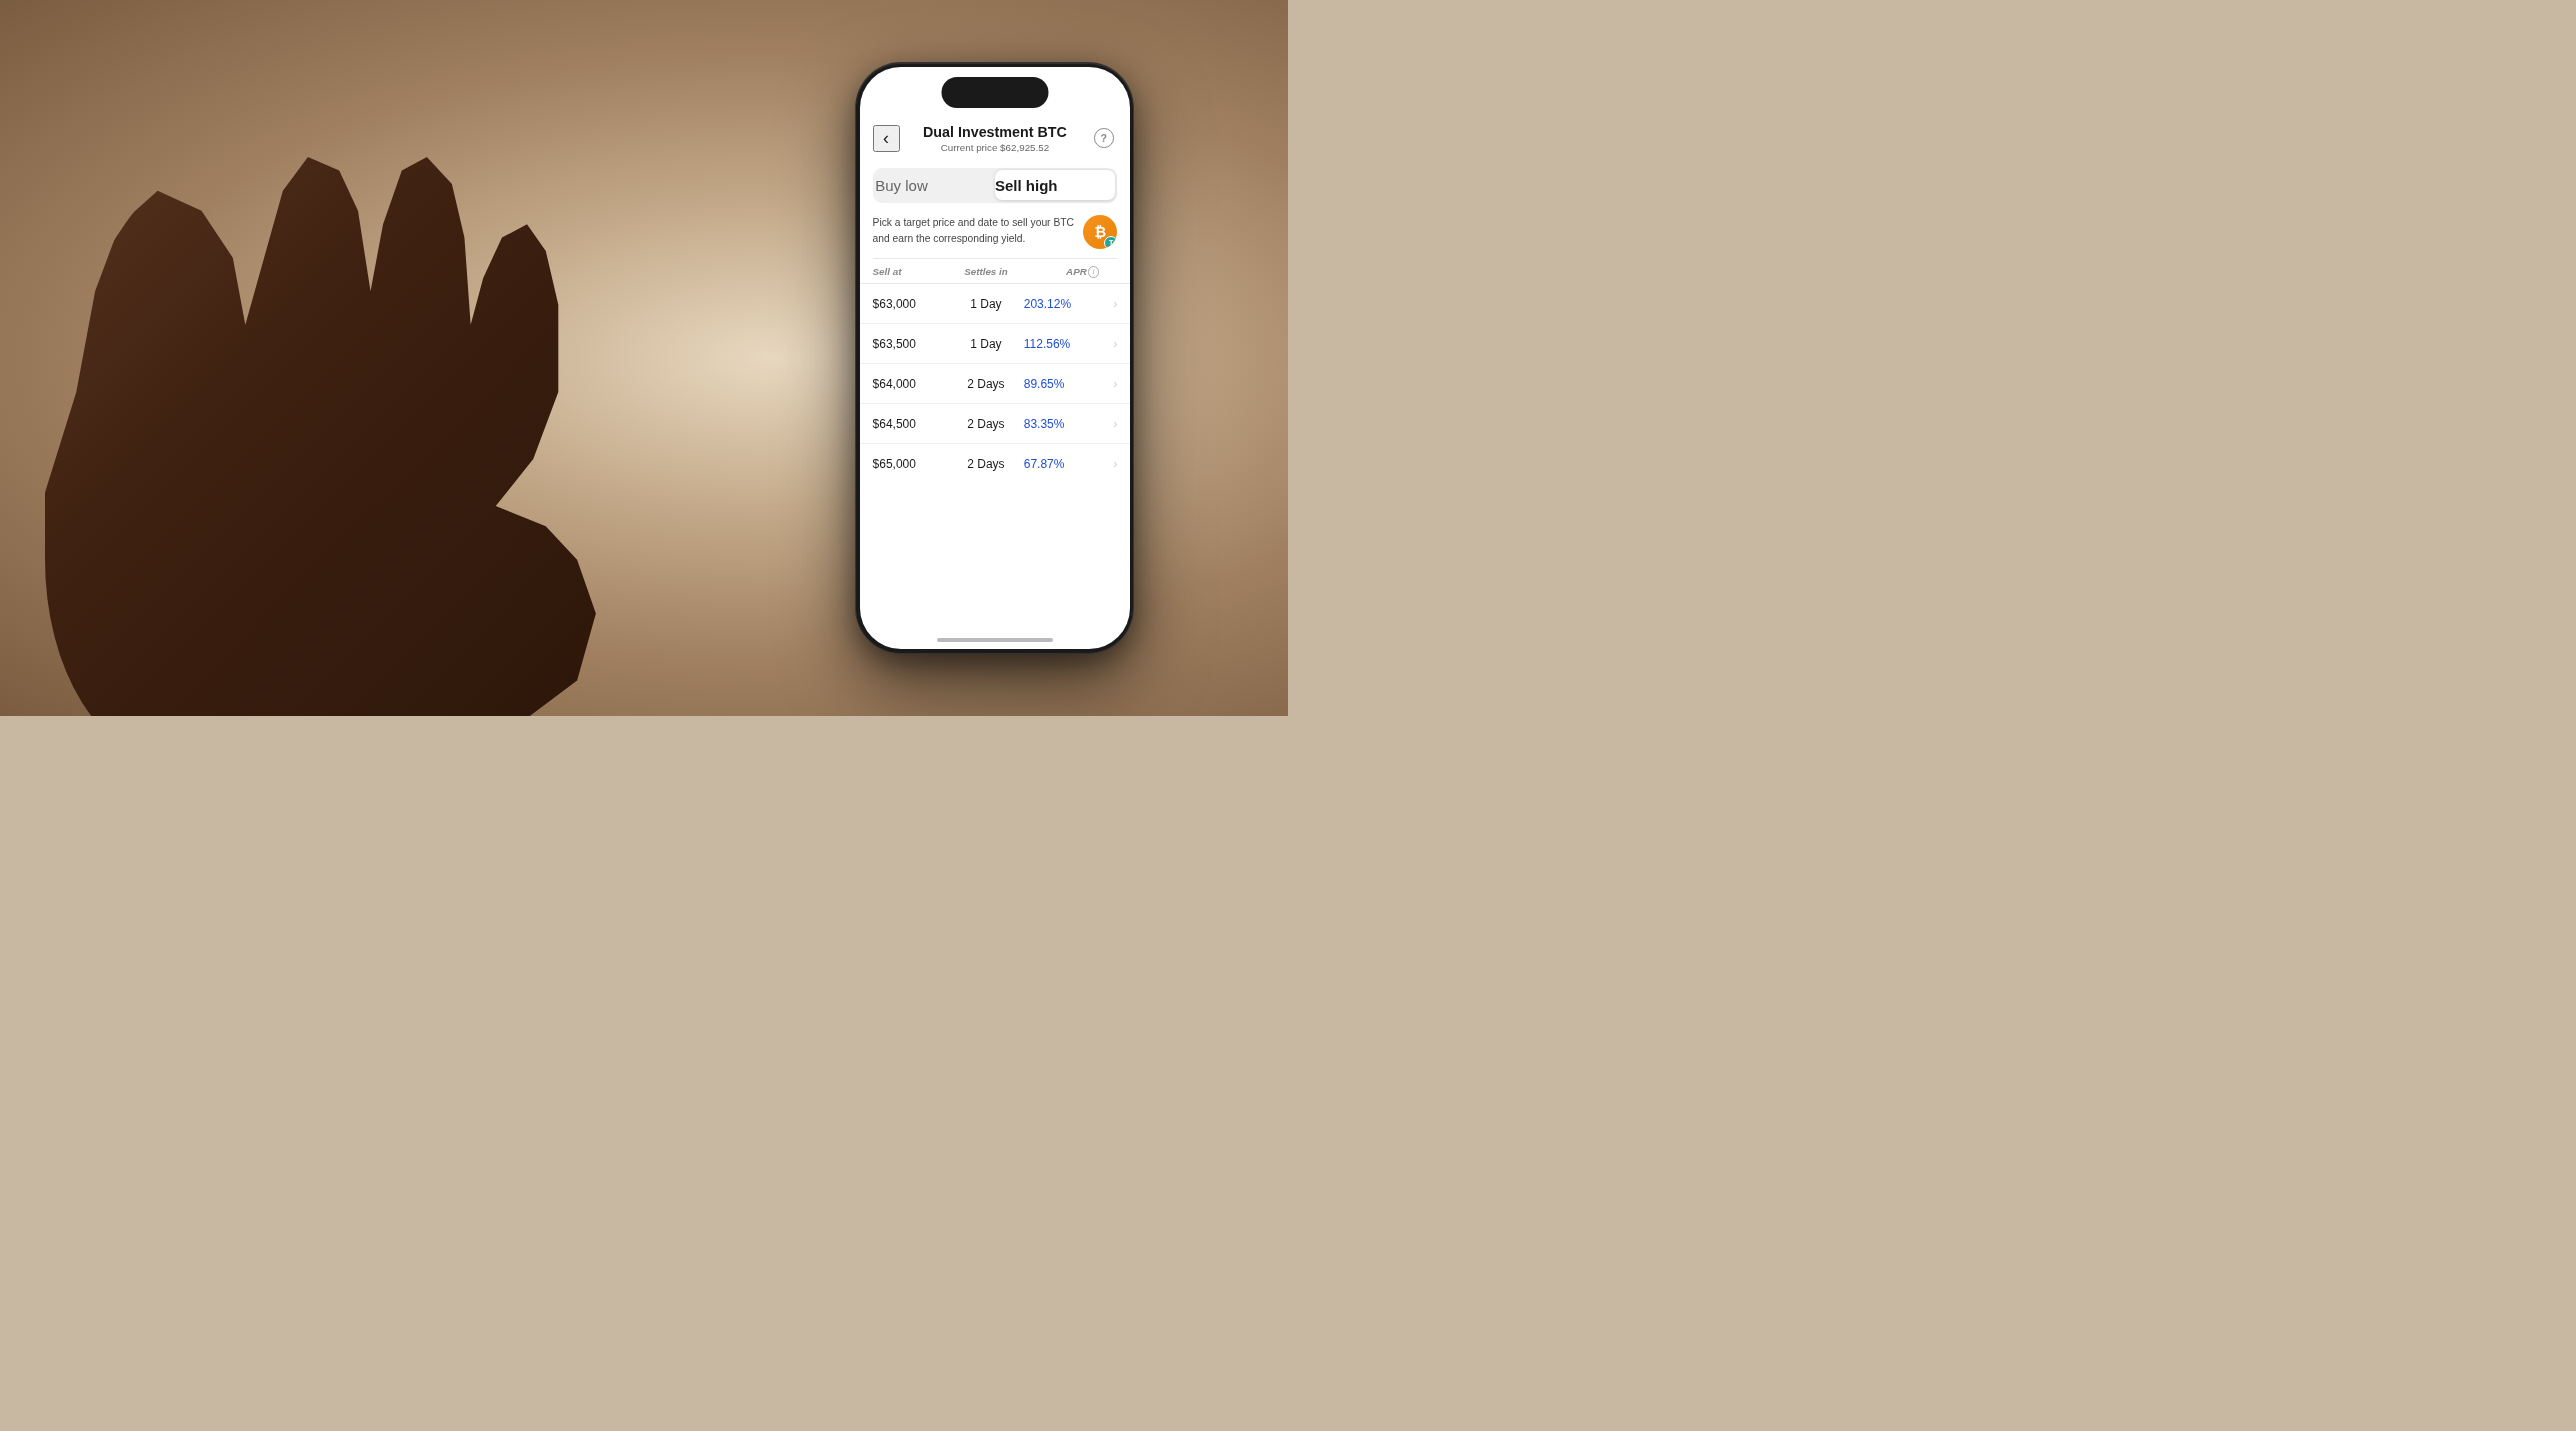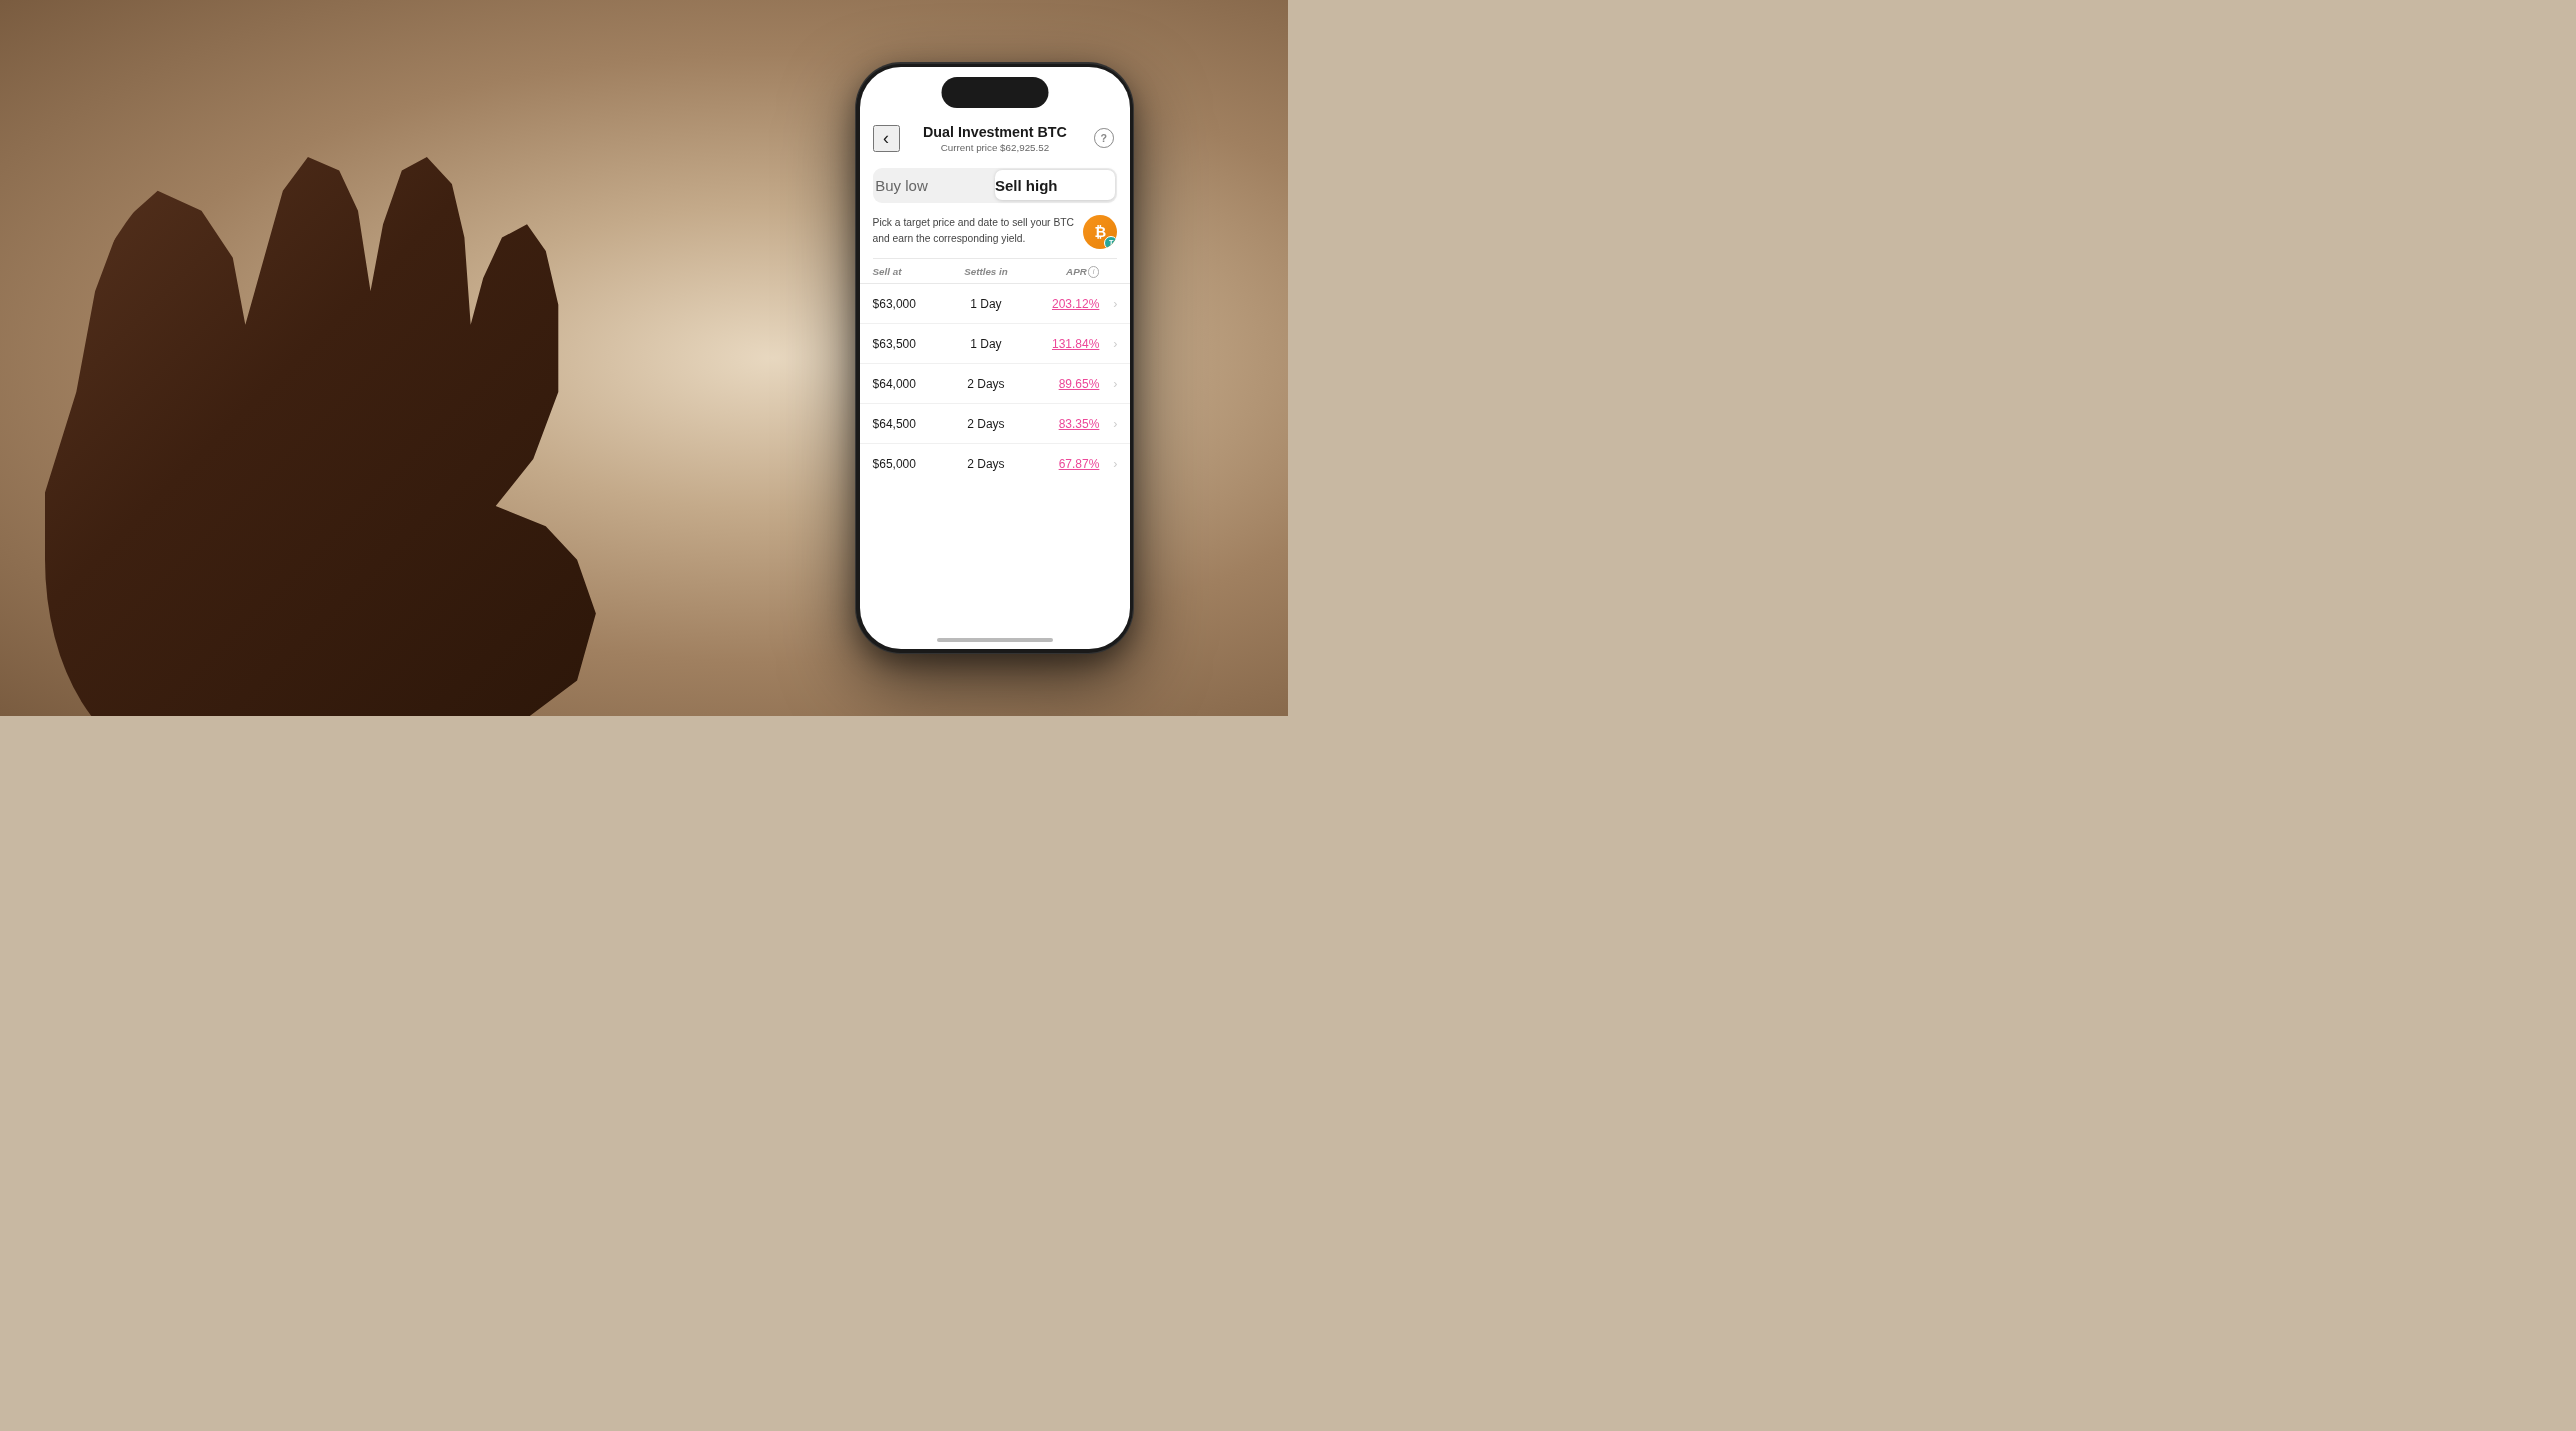--- a/index.html
+++ b/index.html
@@ -352,24 +352,23 @@
       border-bottom: none;
     }
 
     .cell {
       font-size: 12px;
       color: #1a1a1a;
       font-weight: 400;
     }
 
     .cell.apr {
-      color: #ec4899;
+      color: #1d4ed8;
       font-weight: 500;
-      text-align: right;
-      text-decoration: underline;
+      text-align: left;
     }
 
     .cell.settles {
       text-align: center;
     }
 
     .chevron-right {
       color: #ccc;
       font-size: 12.5px;
       text-align: right;
@@ -440,21 +439,21 @@
         <div id="table-rows">
             <div class="table-row">
       <div class="cell">$63,000</div>
       <div class="cell settles">1 Day</div>
       <div class="cell apr">203.12%</div>
       <div class="chevron-right">›</div>
     </div>
             <div class="table-row">
       <div class="cell">$63,500</div>
       <div class="cell settles">1 Day</div>
-      <div class="cell apr">131.84%</div>
+      <div class="cell apr">112.56%</div>
       <div class="chevron-right">›</div>
     </div>
             <div class="table-row">
       <div class="cell">$64,000</div>
       <div class="cell settles">2 Days</div>
       <div class="cell apr">89.65%</div>
       <div class="chevron-right">›</div>
     </div>
             <div class="table-row">
       <div class="cell">$64,500</div>

